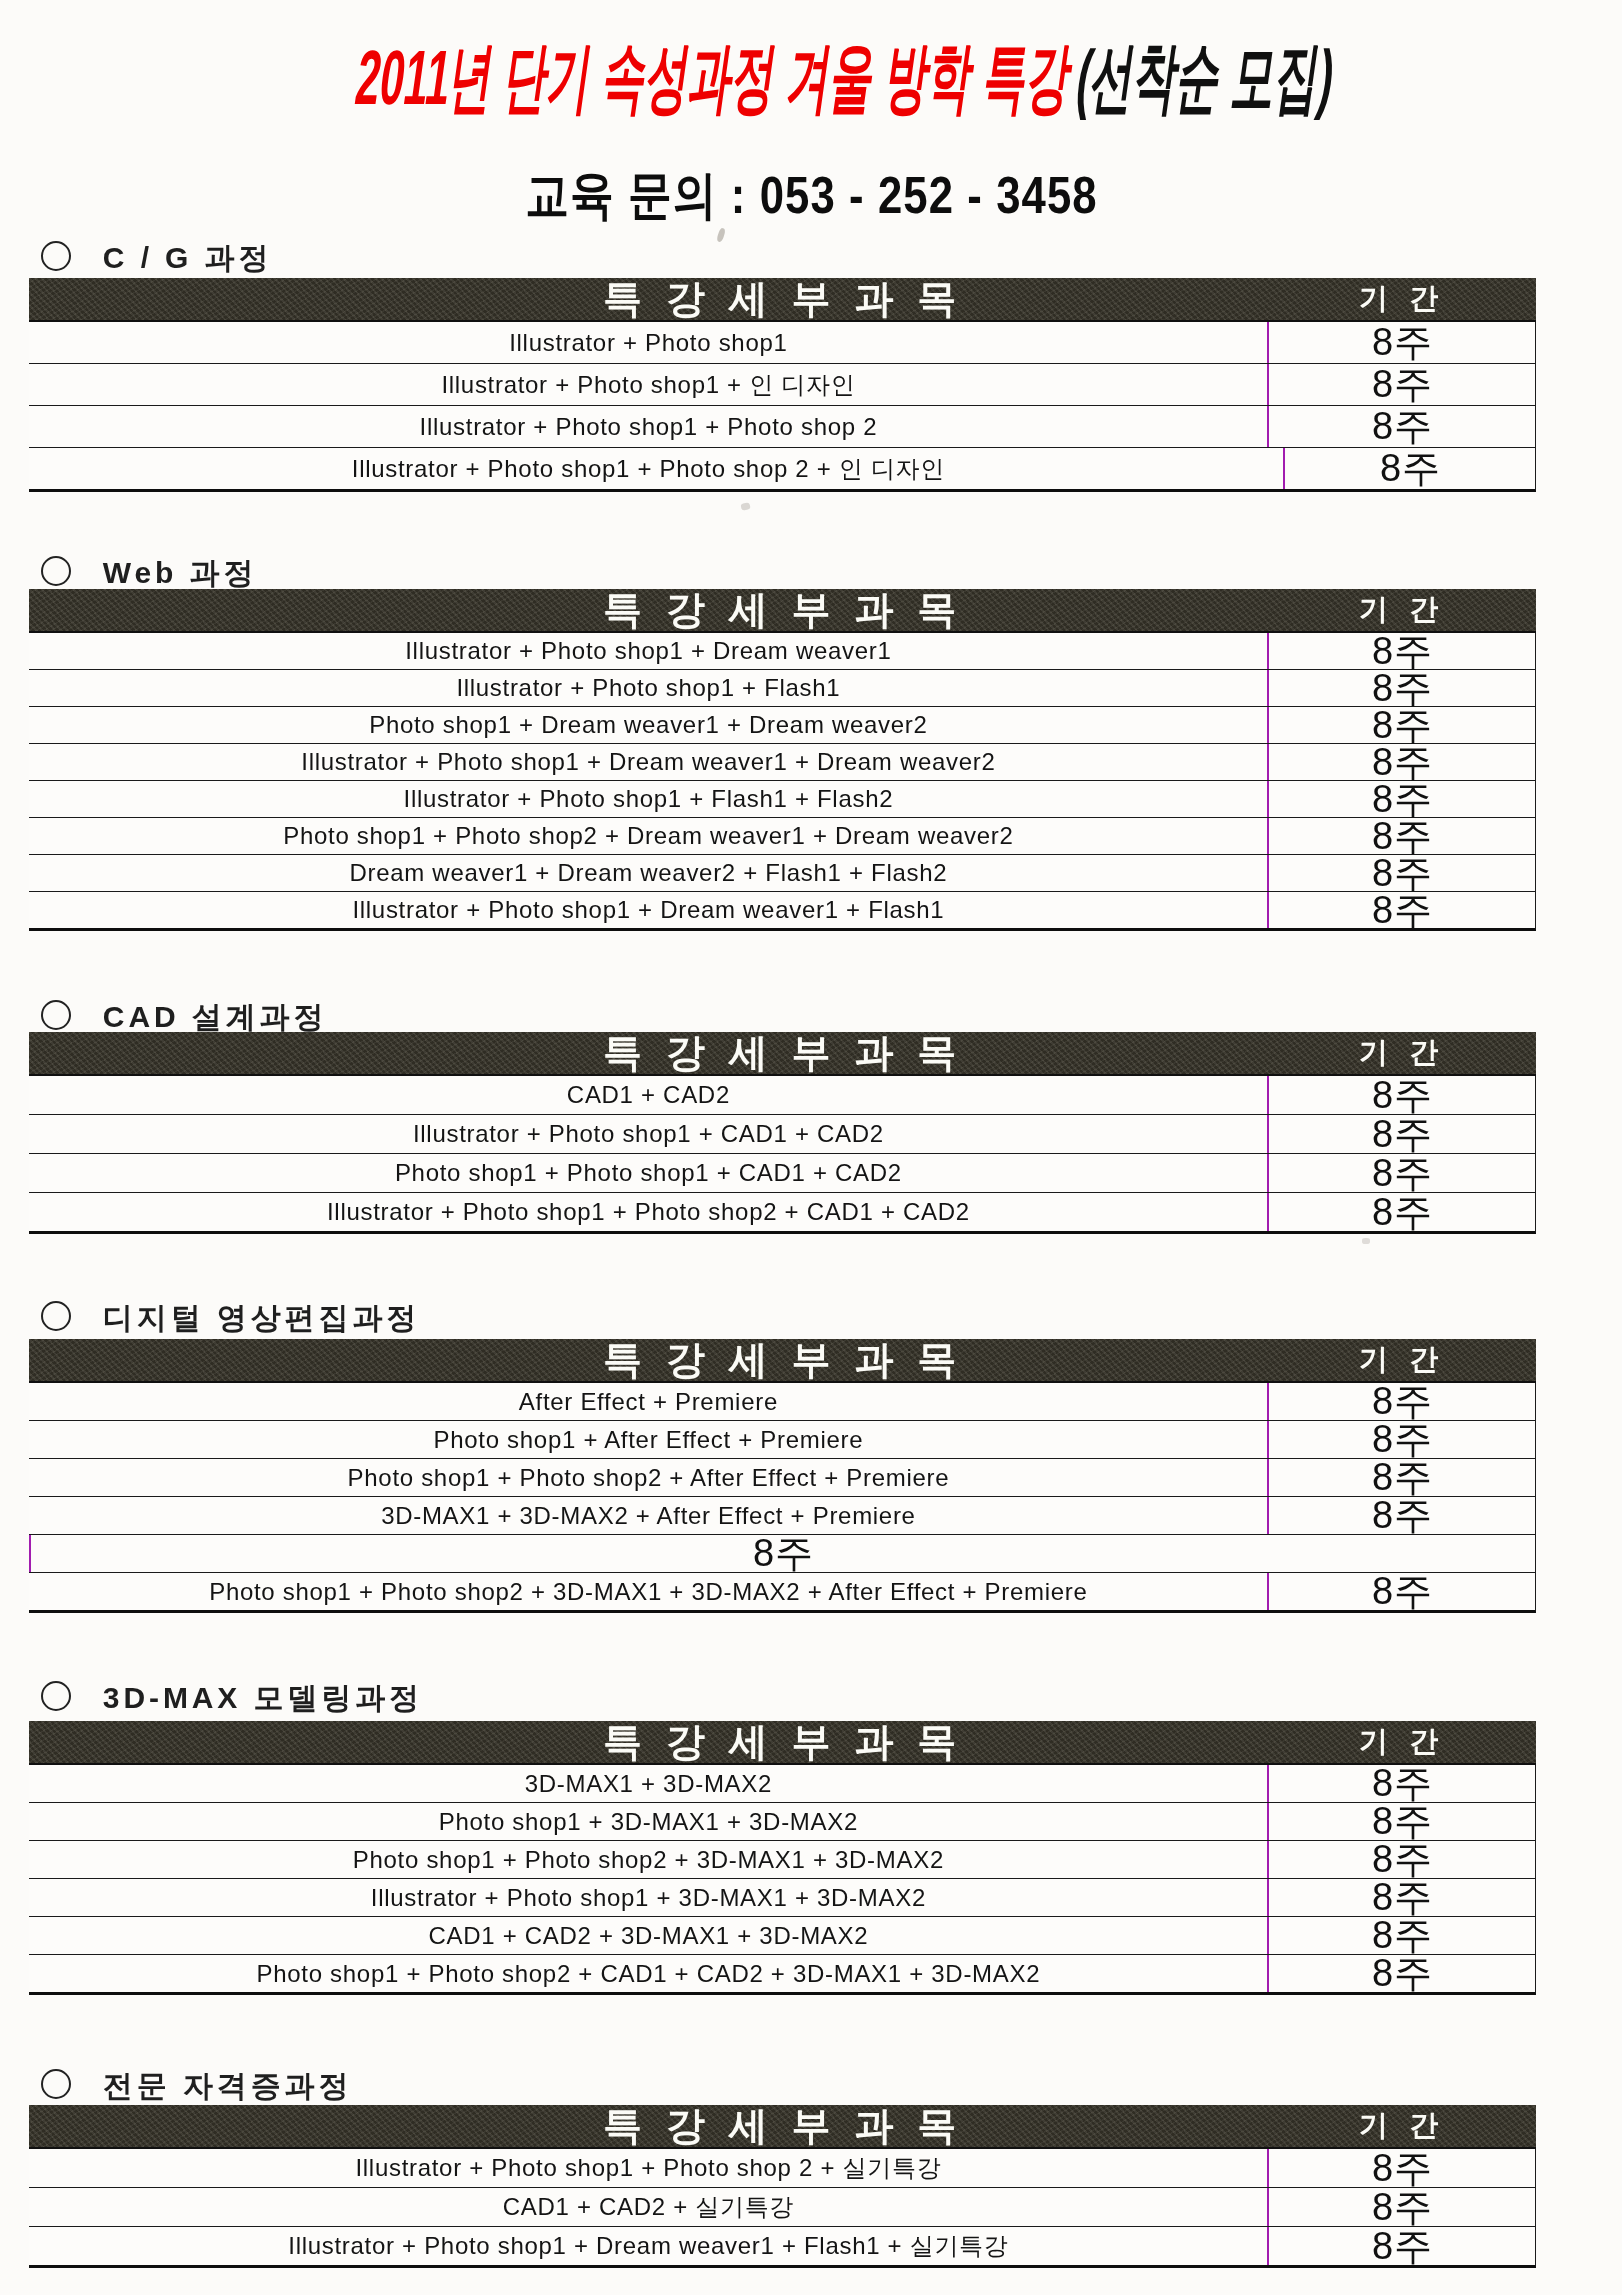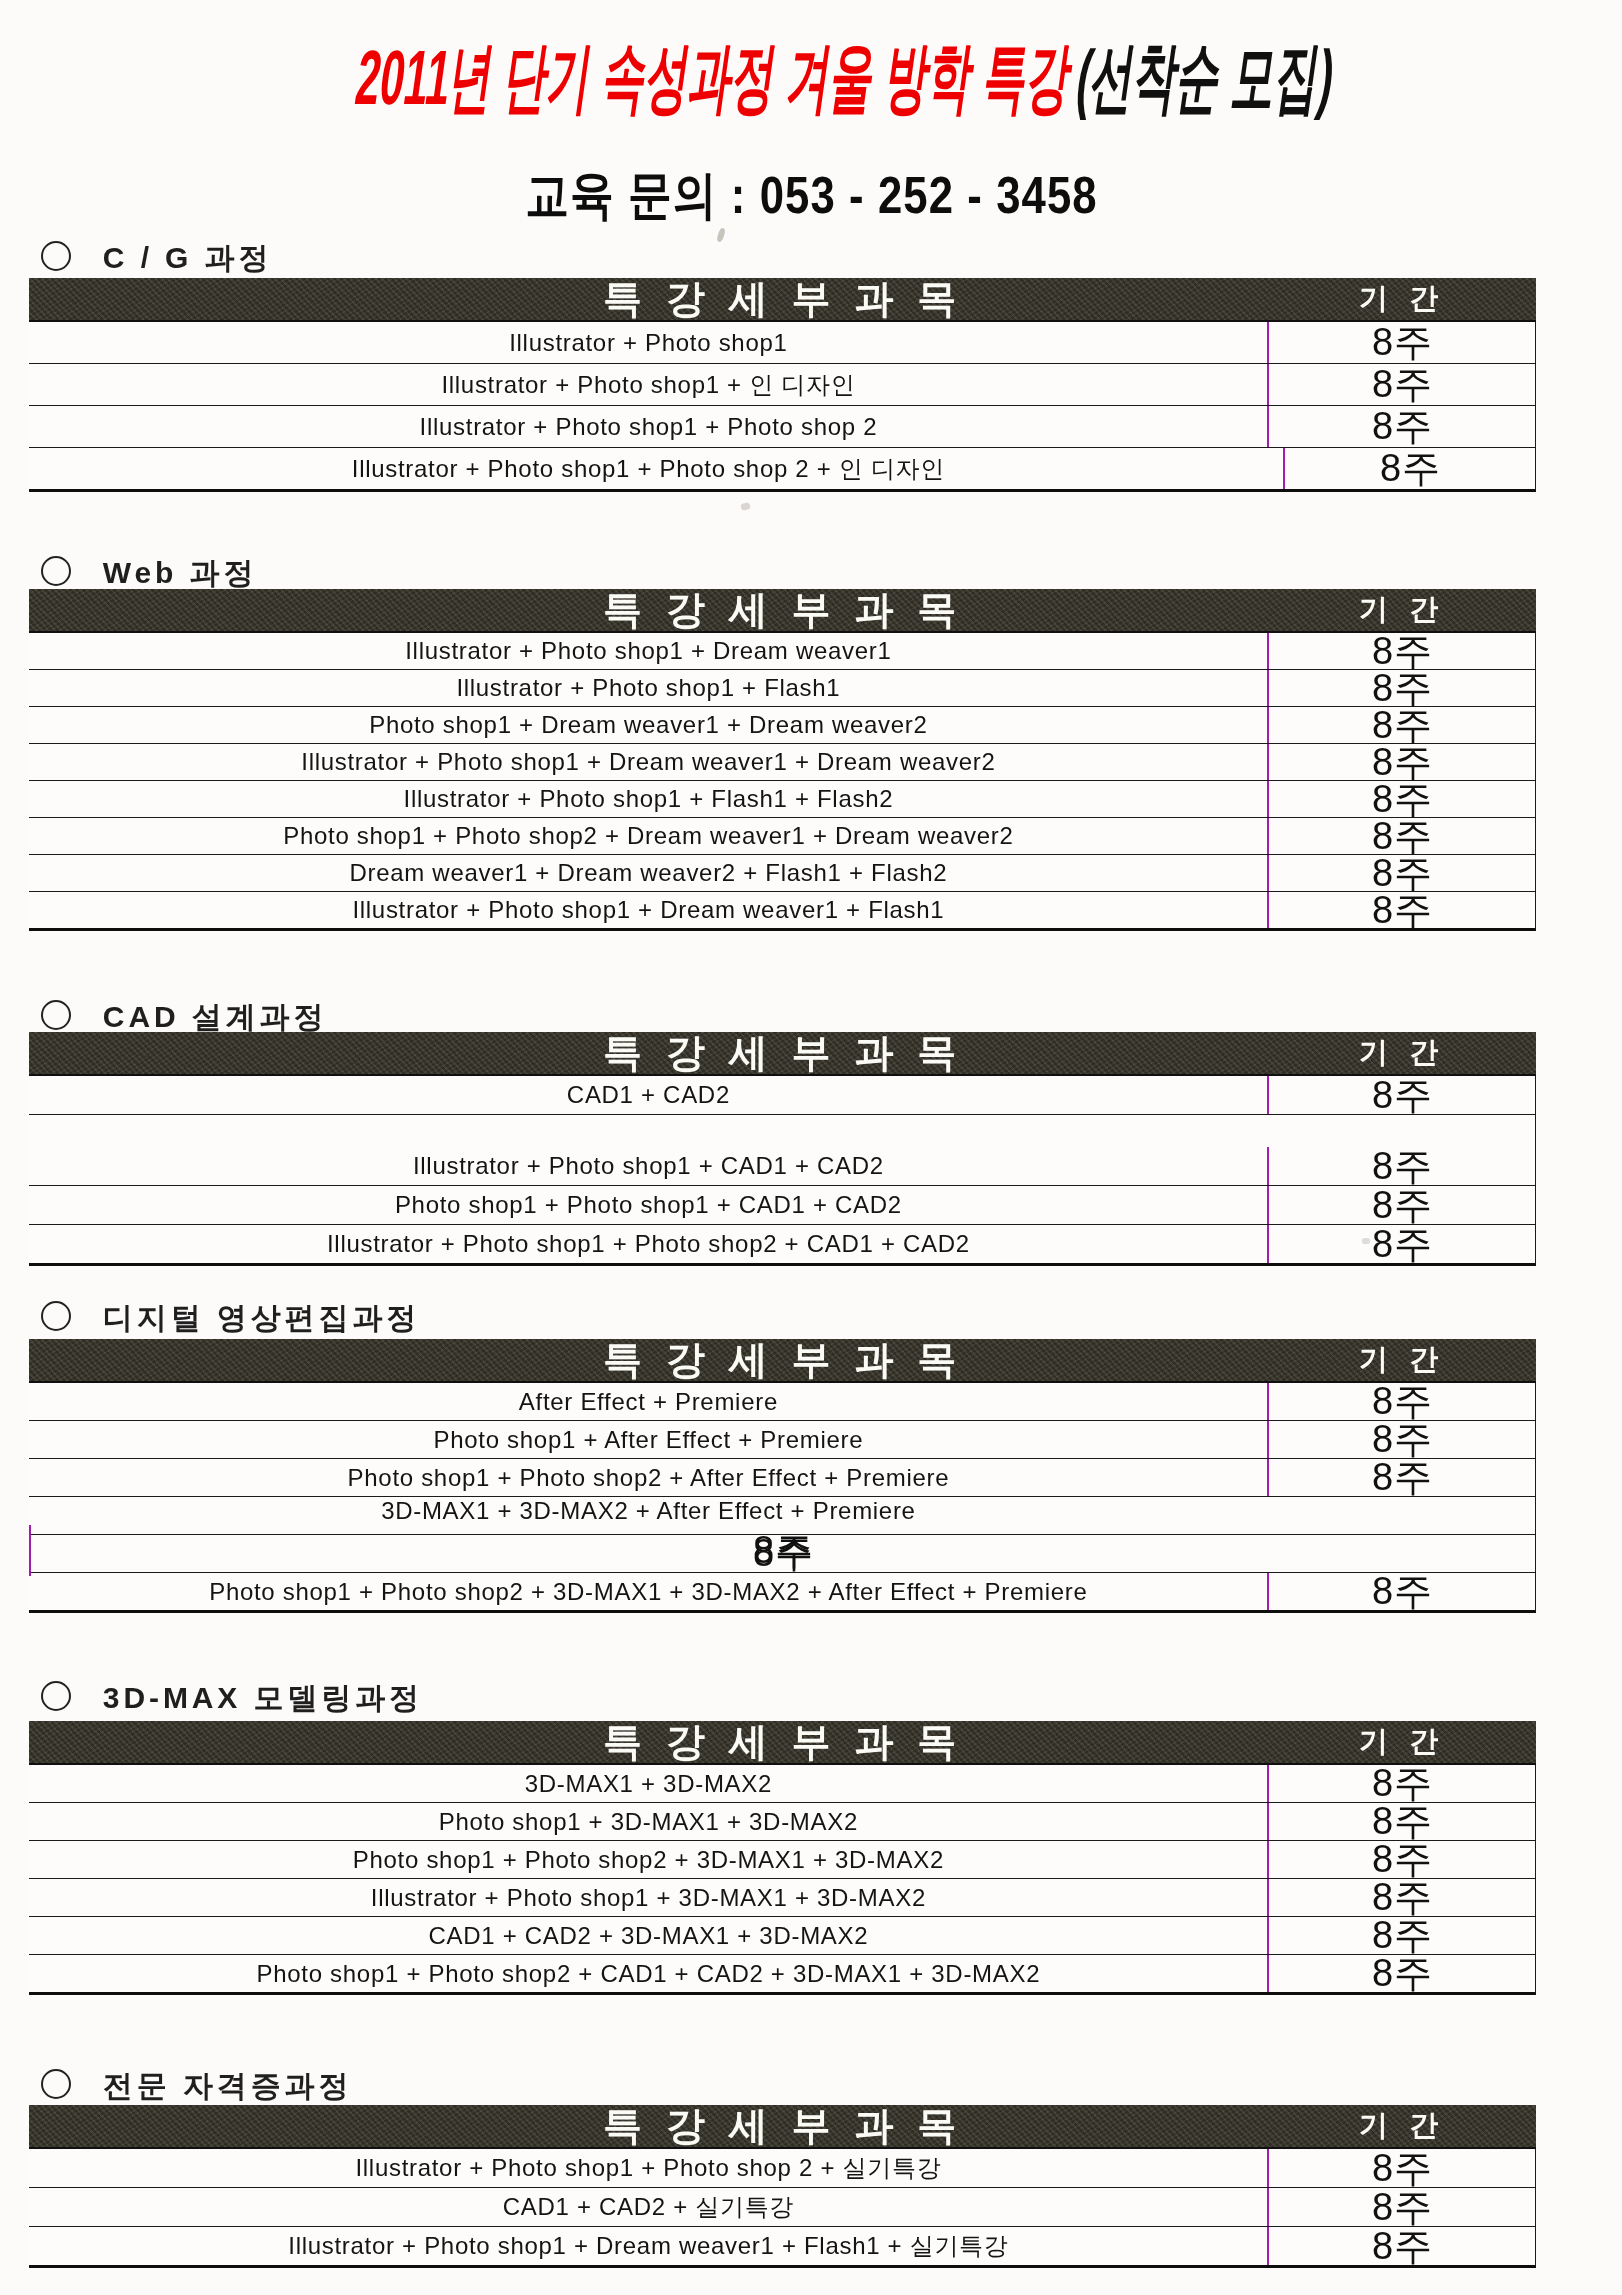--- a/index.html
+++ b/index.html
@@ -196,21 +196,21 @@
       <div class="thead">
         <span class="th-subject">특 강 세 부 과 목</span>
         <span class="th-duration">기 간</span>
       </div>
       <div class="tbody">
   <div class="trow" style="height: 38px;">
     <span class="td-subject">CAD1 + CAD2</span>
     <span class="td-duration">8주</span>
   </div>
 
-  <div class="trow" style="height: 38px; margin-top: 32px;">
+  <div class="trow" style="height: 38px;">
     <span class="td-subject">Illustrator + Photo shop1 + CAD1 + CAD2</span>
     <span class="td-duration">8주</span>
   </div>
 
   <div class="trow" style="height: 38px;">
     <span class="td-subject">Photo shop1 + Photo shop1 + CAD1 + CAD2</span>
     <span class="td-duration">8주</span>
   </div>
 
   <div class="trow" style="height: 38px;">
@@ -240,21 +240,21 @@
   <div class="trow" style="height: 37px;">
     <span class="td-subject">Photo shop1 + After Effect + Premiere</span>
     <span class="td-duration">8주</span>
   </div>
 
   <div class="trow" style="height: 37px;">
     <span class="td-subject">Photo shop1 + Photo shop2 + After Effect + Premiere</span>
     <span class="td-duration">8주</span>
   </div>
 
-  <div class="trow" style="height: 37px; flex-direction: column;">
+  <div class="trow" style="height: 37px;">
     <span class="td-subject">3D-MAX1 + 3D-MAX2 + After Effect + Premiere</span>
     <span class="td-duration">8주</span>
   </div>
 
   <div class="trow" style="height: 37px;">
     <span class="td-duration">8주</span>
   </div>
 
   <div class="trow" style="height: 37px;">
     <span class="td-subject">Photo shop1 + Photo shop2 + 3D-MAX1 + 3D-MAX2 + After Effect + Premiere</span>

